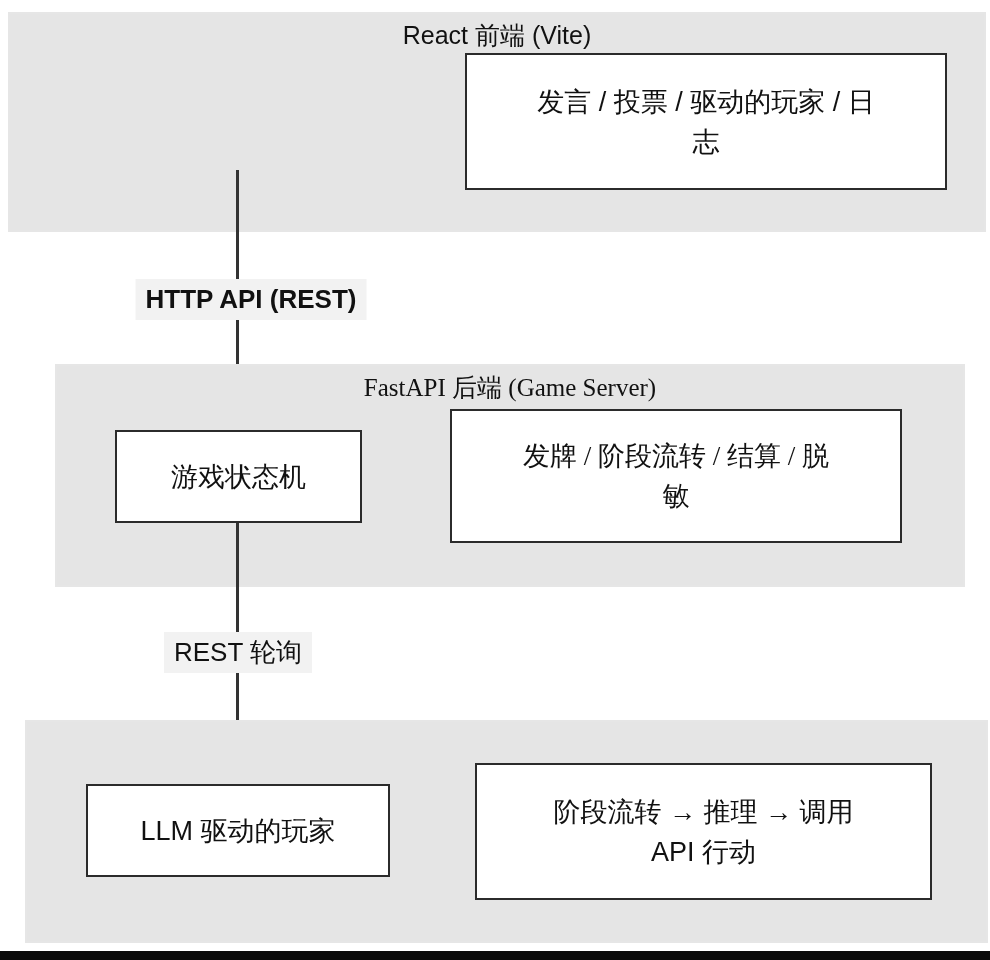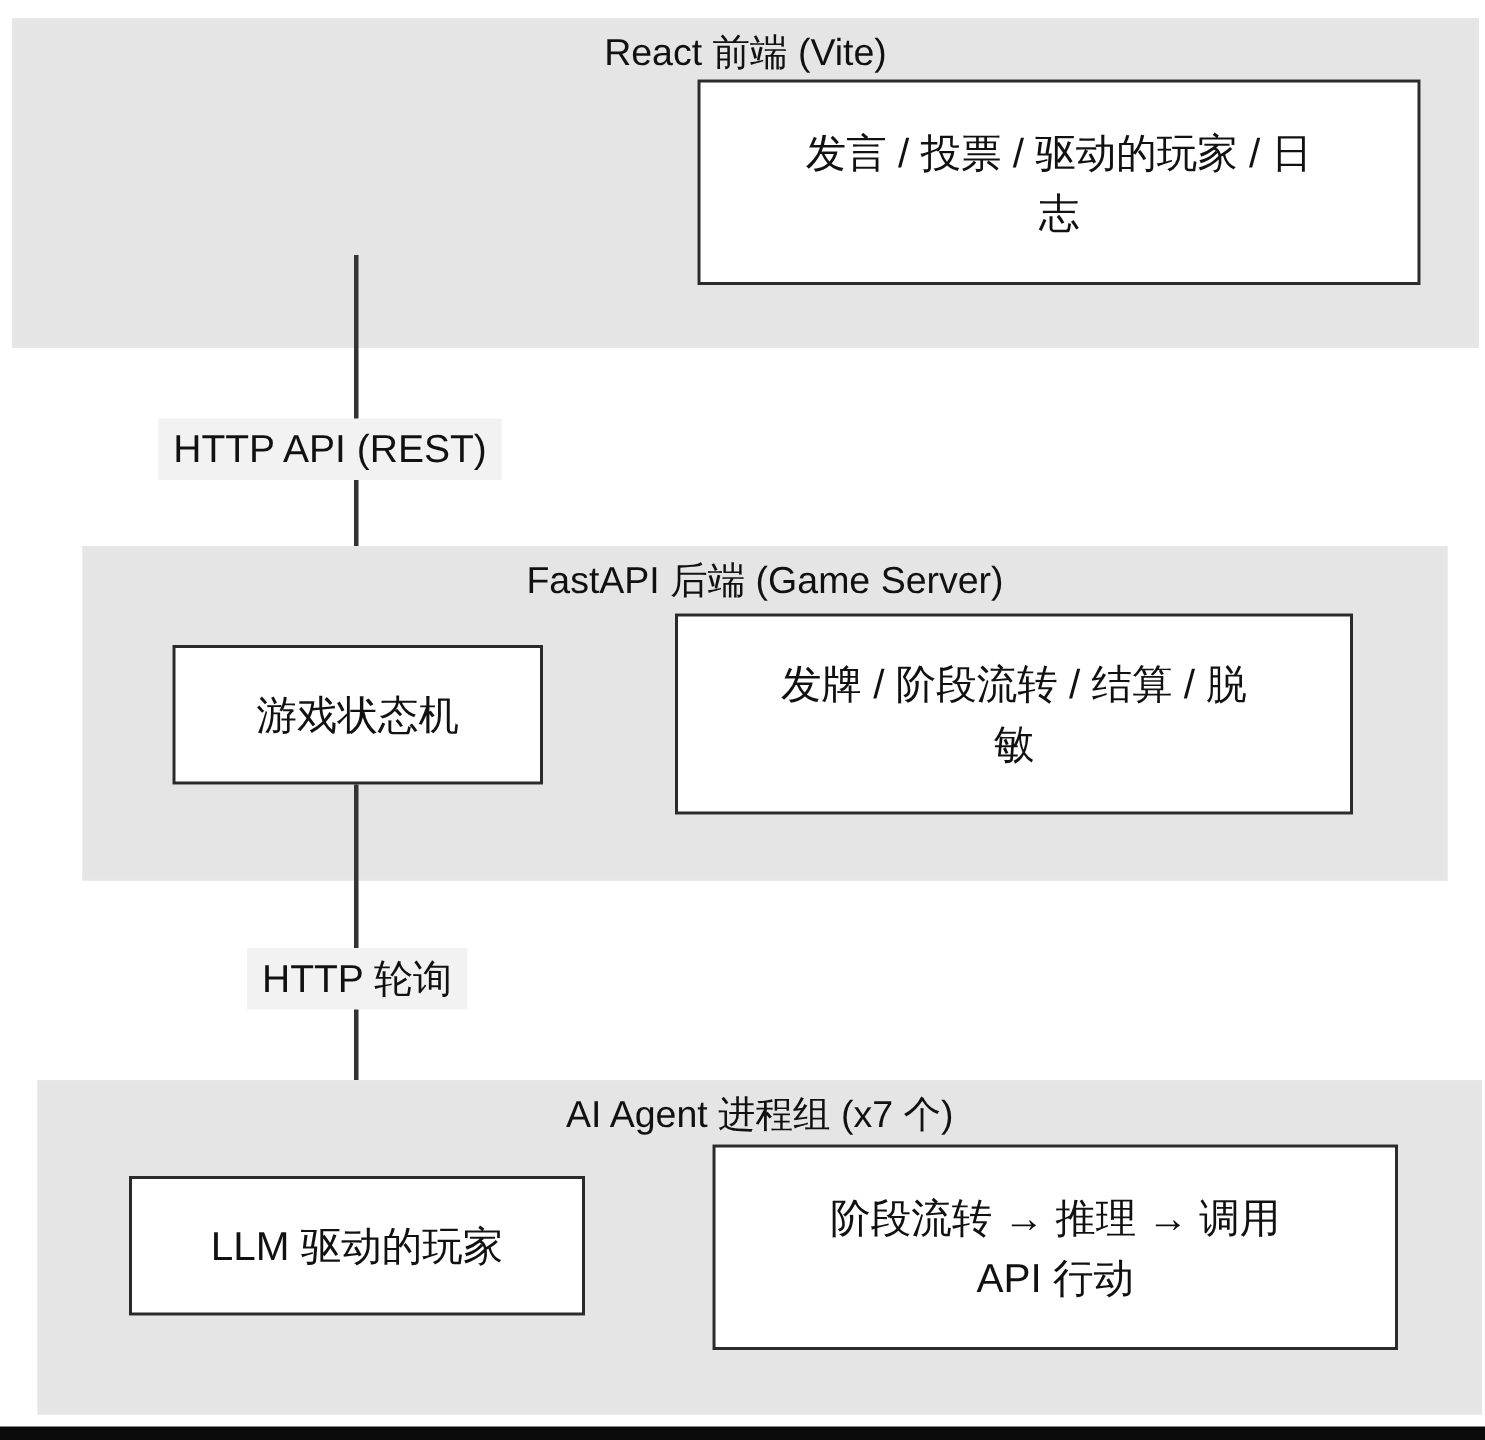--- a/index.html
+++ b/index.html
@@ -75,31 +75,31 @@
     left: 0; top: 951px;
     width: 990px; height: 9px;
     background: #0a0a0a;
   }
 
   
   #g-frontend { left: 8px;  top: 12px;  width: 978px; height: 220px; }
   #n-human    { left: 62px;  top: 61px;  width: 331px; height: 95px; }
   #n-factions { left: 455px; top: 39px;  width: 482px; height: 137px; }
 
-  #g-backend  { left: 55px; top: 364px; width: 910px; height: 223px; }
+  #g-backend  { left: 55px; top: 364px; width: 910px; height: 223px; font-family: Liberation Serif, serif; }
   #n-state    { left: 58px;  top: 64px;  width: 247px; height: 93px; }
   #n-bactions { left: 393px; top: 43px;  width: 452px; height: 134px; }
 
   #g-agents   { left: 25px; top: 720px; width: 963px; height: 223px; }
   #n-llm      { left: 59px;  top: 62px;  width: 304px; height: 93px; text-align: right; }
   #n-aactions { left: 448px; top: 41px;  width: 457px; height: 137px; }
 
   #e1-line  { left: 236px; top: 170px; height: 240px; }
   #e1-head  { left: 224px; top: 408px; }
-  #e1-label { left: 220px; top: 279px; }
+  #e1-label { left: 251px; top: 279px; font-weight: bold; }
 
   #e2-line  { left: 236px; top: 523px; height: 241px; }
   #e2-head  { left: 224px; top: 762px; }
   #e2-label { left: 238px; top: 632px; }
 </style>
 </head>
 <body>
 
 <div class="canvas">
 
@@ -121,24 +121,23 @@
       <span class="node-label">游戏状态机</span>
     </div>
     <div class="node" id="n-bactions">
       <span class="node-label">发牌 / 阶段流转 / 结算 / 脱
 敏</span>
     </div>
   </section>
 
   <div class="edge-line" id="e2-line"></div>
   <div class="edge-head" id="e2-head"></div>
-  <div class="edge-label" id="e2-label">HTTP 轮询</div>
+  <div class="edge-label" id="e2-label">REST 轮询</div>
 
   <section class="group" id="g-agents">
-    <div class="group-title">AI Agent 进程组 (x7 个)</div>
     <div class="node" id="n-llm">
       <span class="node-label">LLM 驱动的玩家</span>
     </div>
     <div class="node" id="n-aactions">
       <span class="node-label">阶段流转 → 推理 → 调用
 API 行动</span>
     </div>
   </section>
 
   <div class="bottom-bar"></div>

